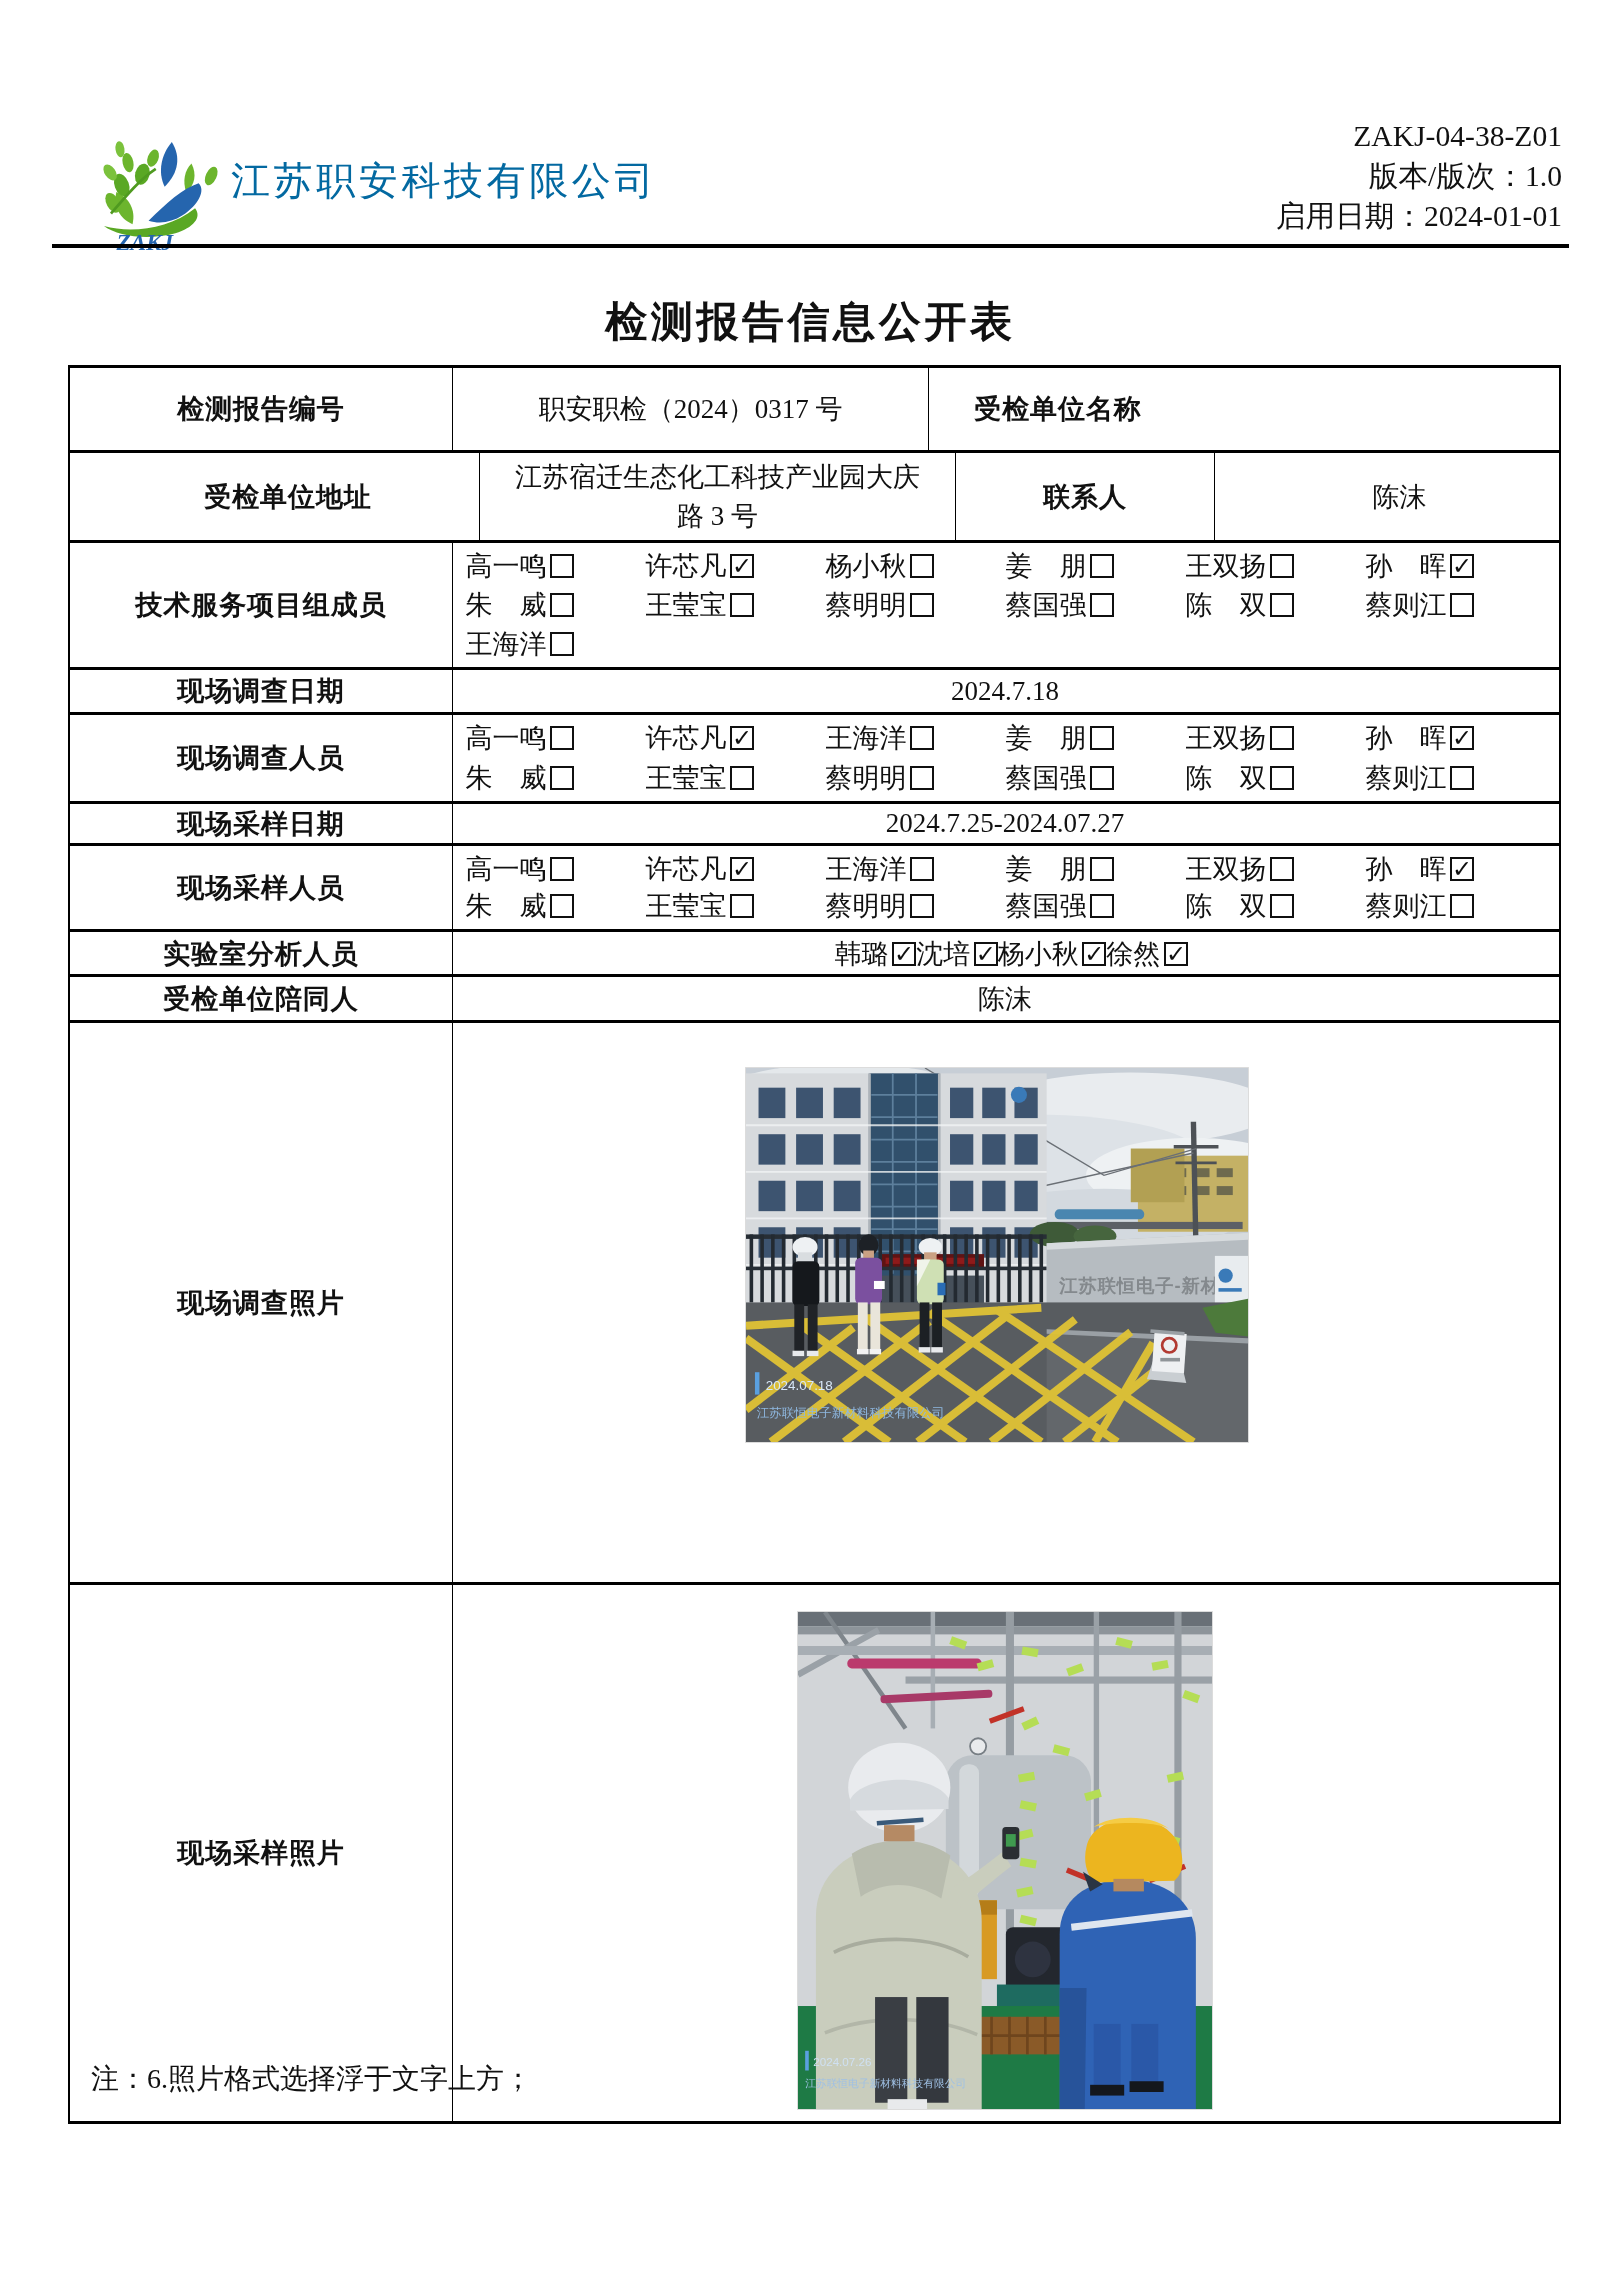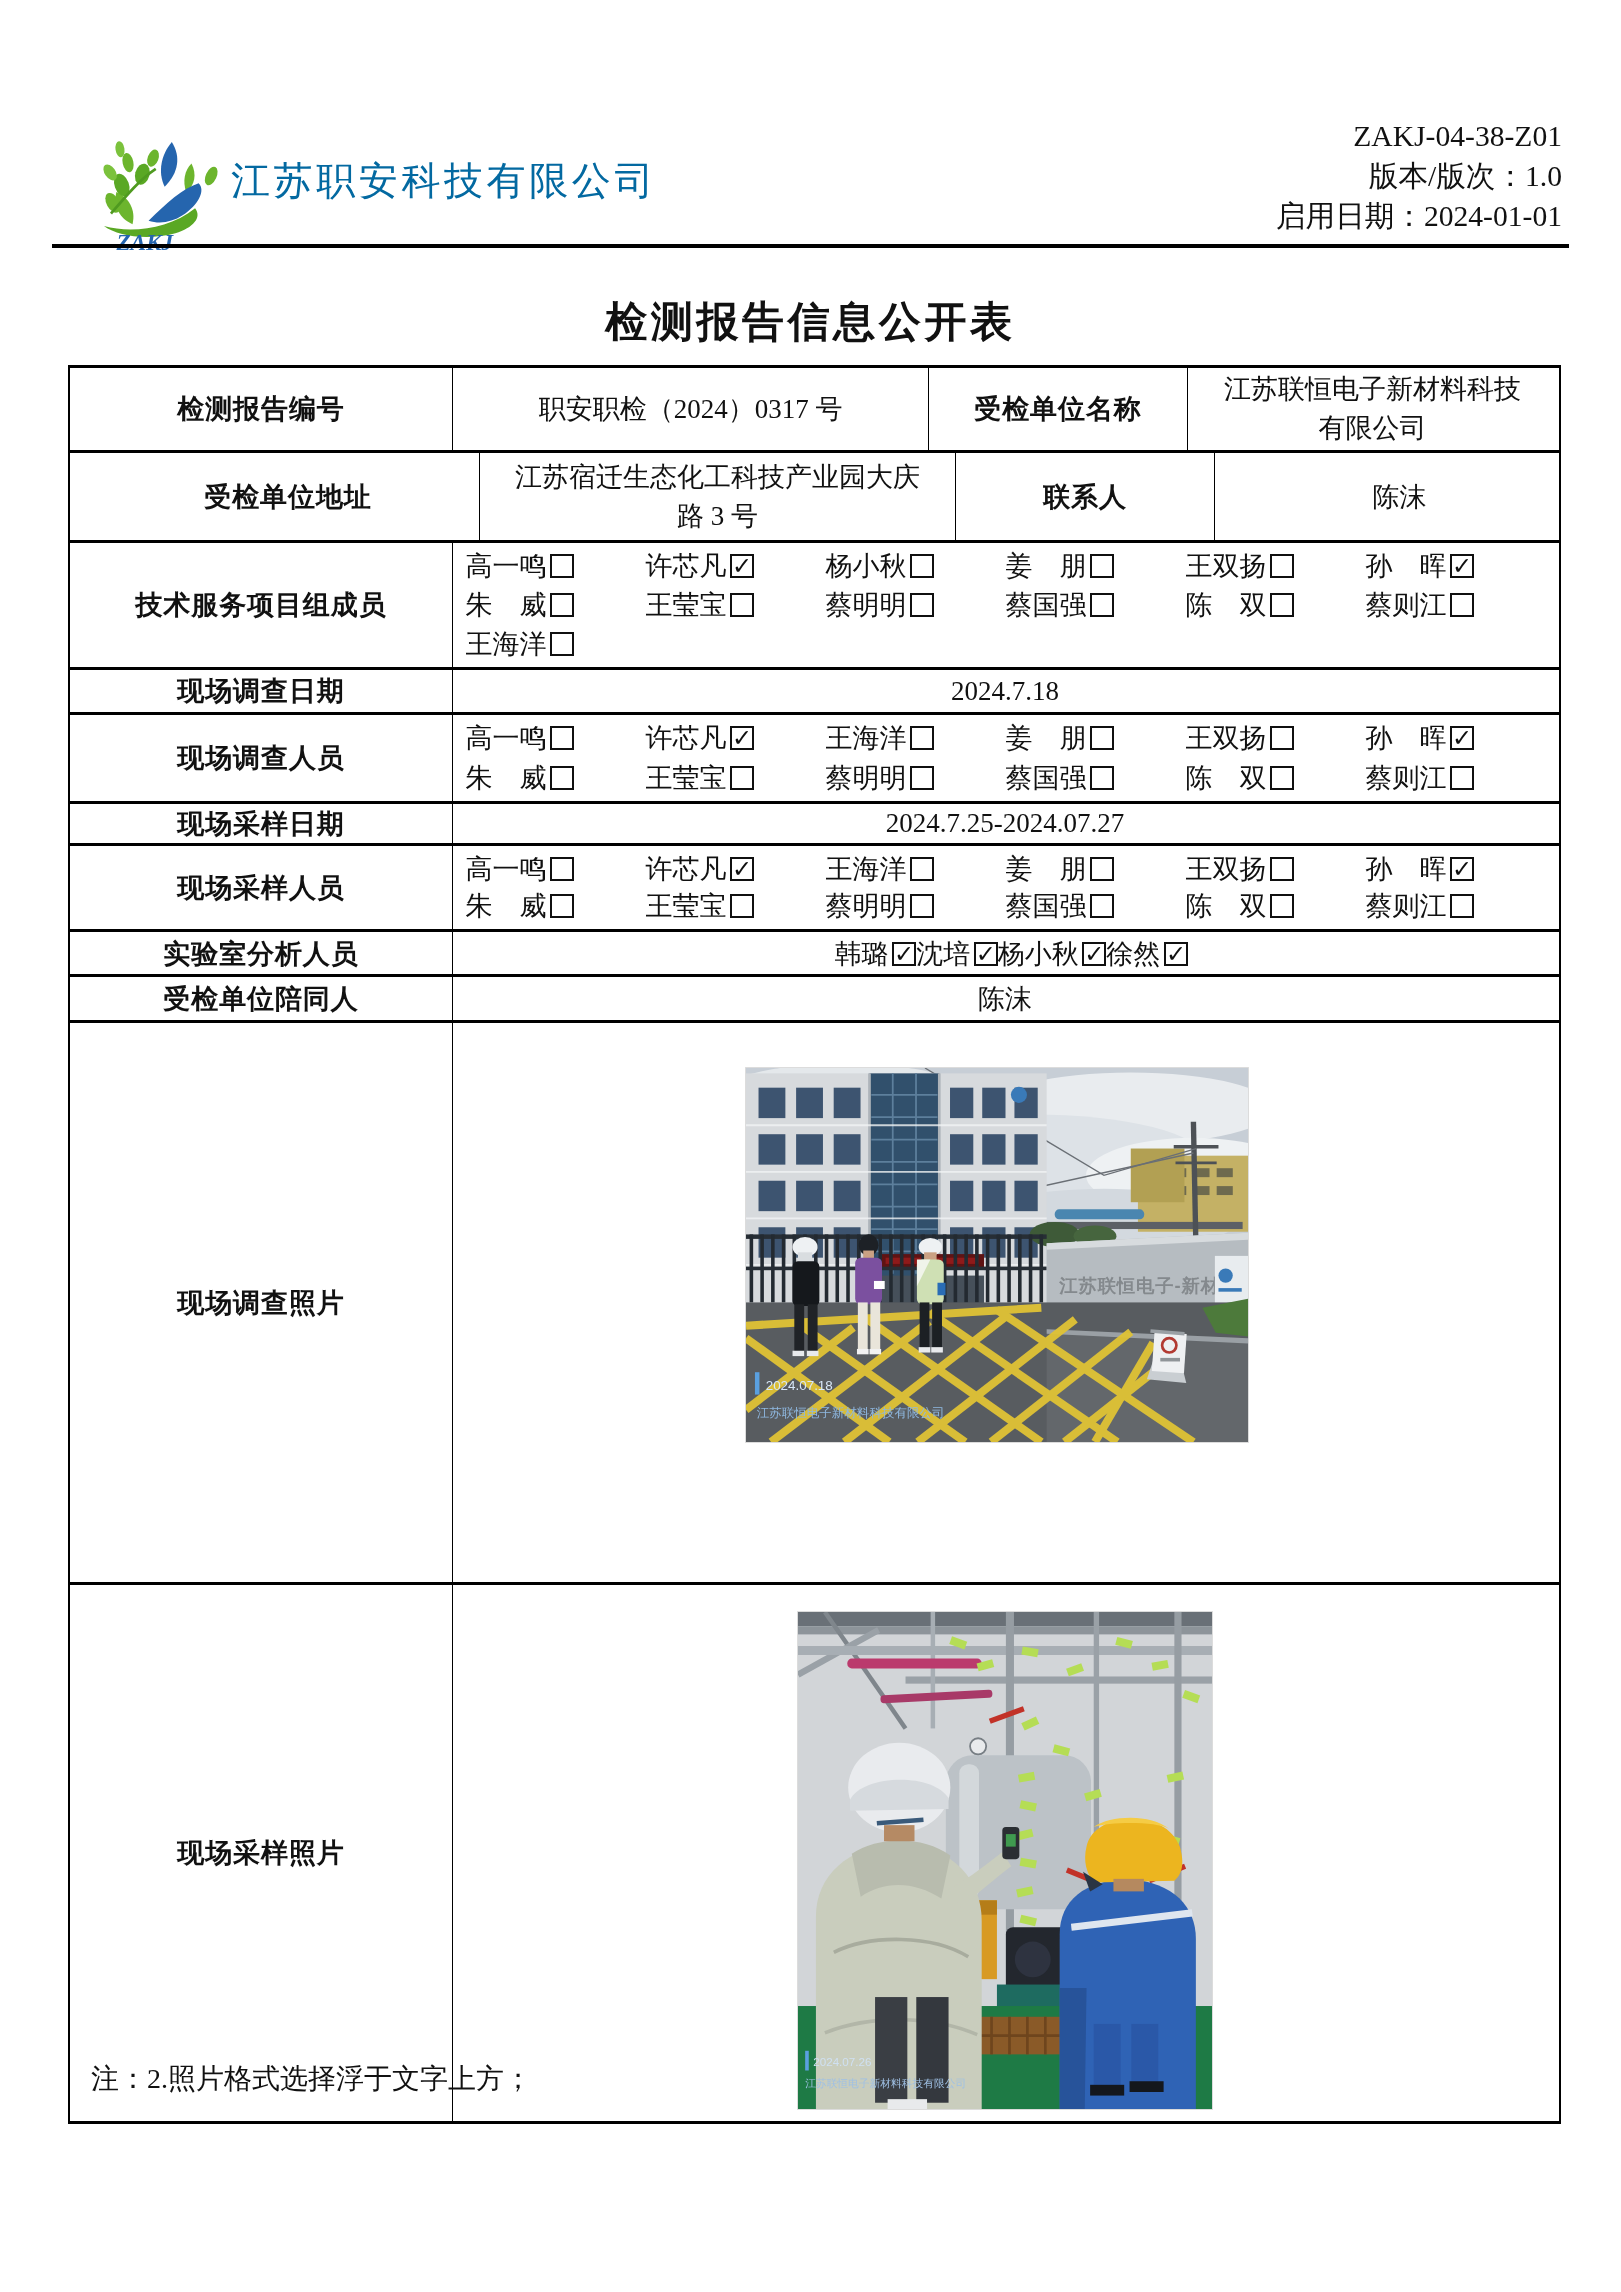--- a/index.html
+++ b/index.html
@@ -95,24 +95,20 @@
   <div class="header-rule"></div>
 
   <div class="doc-title">检测报告信息公开表</div>
 
   <div class="main-table">
 
     <div class="tr cols4 r1">
       <div class="td label">检测报告编号</div>
       <div class="td value">职安职检（2024）0317 号</div>
       <div class="td label">受检单位名称</div>
-      <div class="td value two-line">
-        <span>江苏联恒电子新材料科技</span>
-        <span>有限公司</span>
-      </div>
     </div>
 
     <div class="tr cols4 r2">
       <div class="td label">受检单位地址</div>
       <div class="td value two-line">
         <span>江苏宿迁生态化工科技产业园大庆</span>
         <span>路 3 号</span>
       </div>
       <div class="td label">联系人</div>
       <div class="td value">陈沫</div>
@@ -542,16 +538,16 @@
             <rect x="8" y="490" width="4" height="22" fill="#5aa0e0"></rect>
             <text x="17" y="507" font-size="13" fill="#cfe0f2" font-family="Liberation Sans, DejaVu Sans, sans-serif">2024.07.26</text>
             <text x="8" y="530" font-size="12" fill="#9fc0e4" font-family="Liberation Sans, DejaVu Sans, sans-serif">江苏联恒电子新材料科技有限公司</text>
           </svg>
         </div>
       </div>
     </div>
 
   </div>
 
-  <div class="note">注：2.照片格式选择浮于文字上方；</div>
+  <div class="note">注：6.照片格式选择浮于文字上方；</div>
 
 </div>
 
 
 </body></html>

